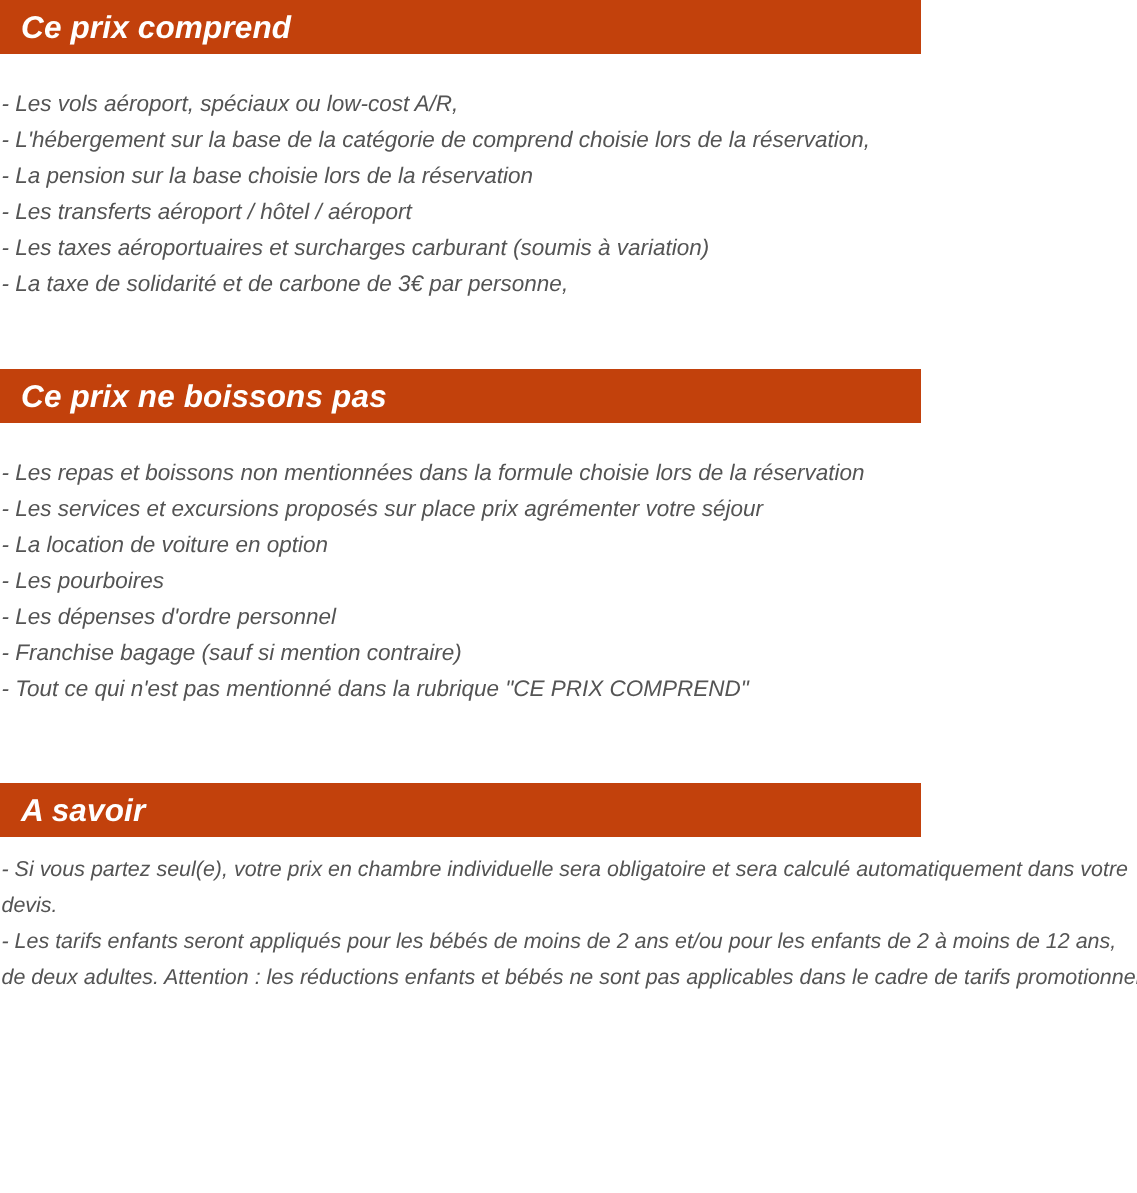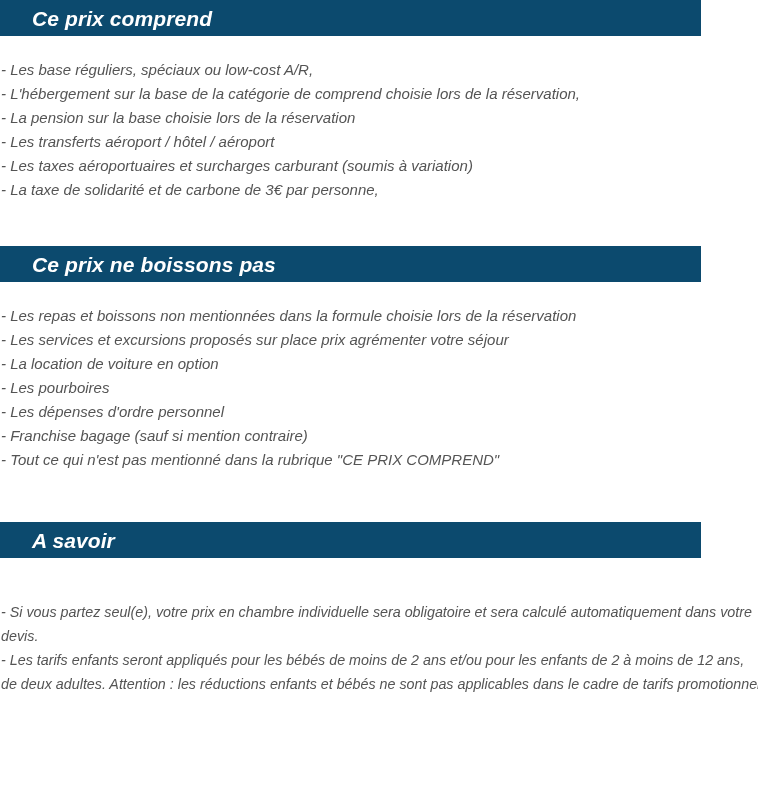--- a/index.html
+++ b/index.html
@@ -16,27 +16,27 @@
 
   .page {
     position: relative;
     width: 758px;
     height: 795px;
     background: #ffffff;
   }
 
   
   .section-header {
-    width: 701px;
+    width: 614px;
     height: 36px;
-    background: #0c4a6e;
+    background: #c2410c;
     display: flex;
     align-items: center;
     box-sizing: border-box;
-    padding-left: 32px;
+    padding-left: 14px;
   }
   .section-header-title {
     color: #ffffff;
     font-style: italic;
     font-weight: bold;
     font-size: 21px;
     line-height: 21px;
     letter-spacing: 0.1px;
     white-space: nowrap;
   }
@@ -59,21 +59,20 @@
   .spacer-1 { height: 22px; }
   .spacer-3 { height: 44px; }
   .spacer-5 { height: 50px; }
   .spacer-6 { height: 10px; }
 
   
   .note-body {
     box-sizing: border-box;
     padding-left: 1px;
     padding-right: 4px;
-    margin-top: 32px;
   }
   .note-line {
     color: #545454;
     font-style: italic;
     font-size: 14.3px;
     line-height: 24px;
     white-space: nowrap;
   }
 </style>
 </head>
@@ -81,21 +80,21 @@
 
 <div class="page">
 
   <div class="section-header">
     <span class="section-header-title">Ce prix comprend</span>
   </div>
 
   <div class="spacer-1"></div>
 
   <div class="section-body">
-    <div class="body-line">- Les base réguliers, spéciaux ou low-cost A/R,</div>
+    <div class="body-line">- Les vols aéroport, spéciaux ou low-cost A/R,</div>
     <div class="body-line">- L'hébergement sur la base de la catégorie de comprend choisie lors de la réservation,</div>
     <div class="body-line">- La pension sur la base choisie lors de la réservation</div>
     <div class="body-line">- Les transferts aéroport / hôtel / aéroport</div>
     <div class="body-line">- Les taxes aéroportuaires et surcharges carburant (soumis à variation)</div>
     <div class="body-line">- La taxe de solidarité et de carbone de 3€ par personne,</div>
   </div>
 
   <div class="spacer-3"></div>
 
   <div class="section-header">

